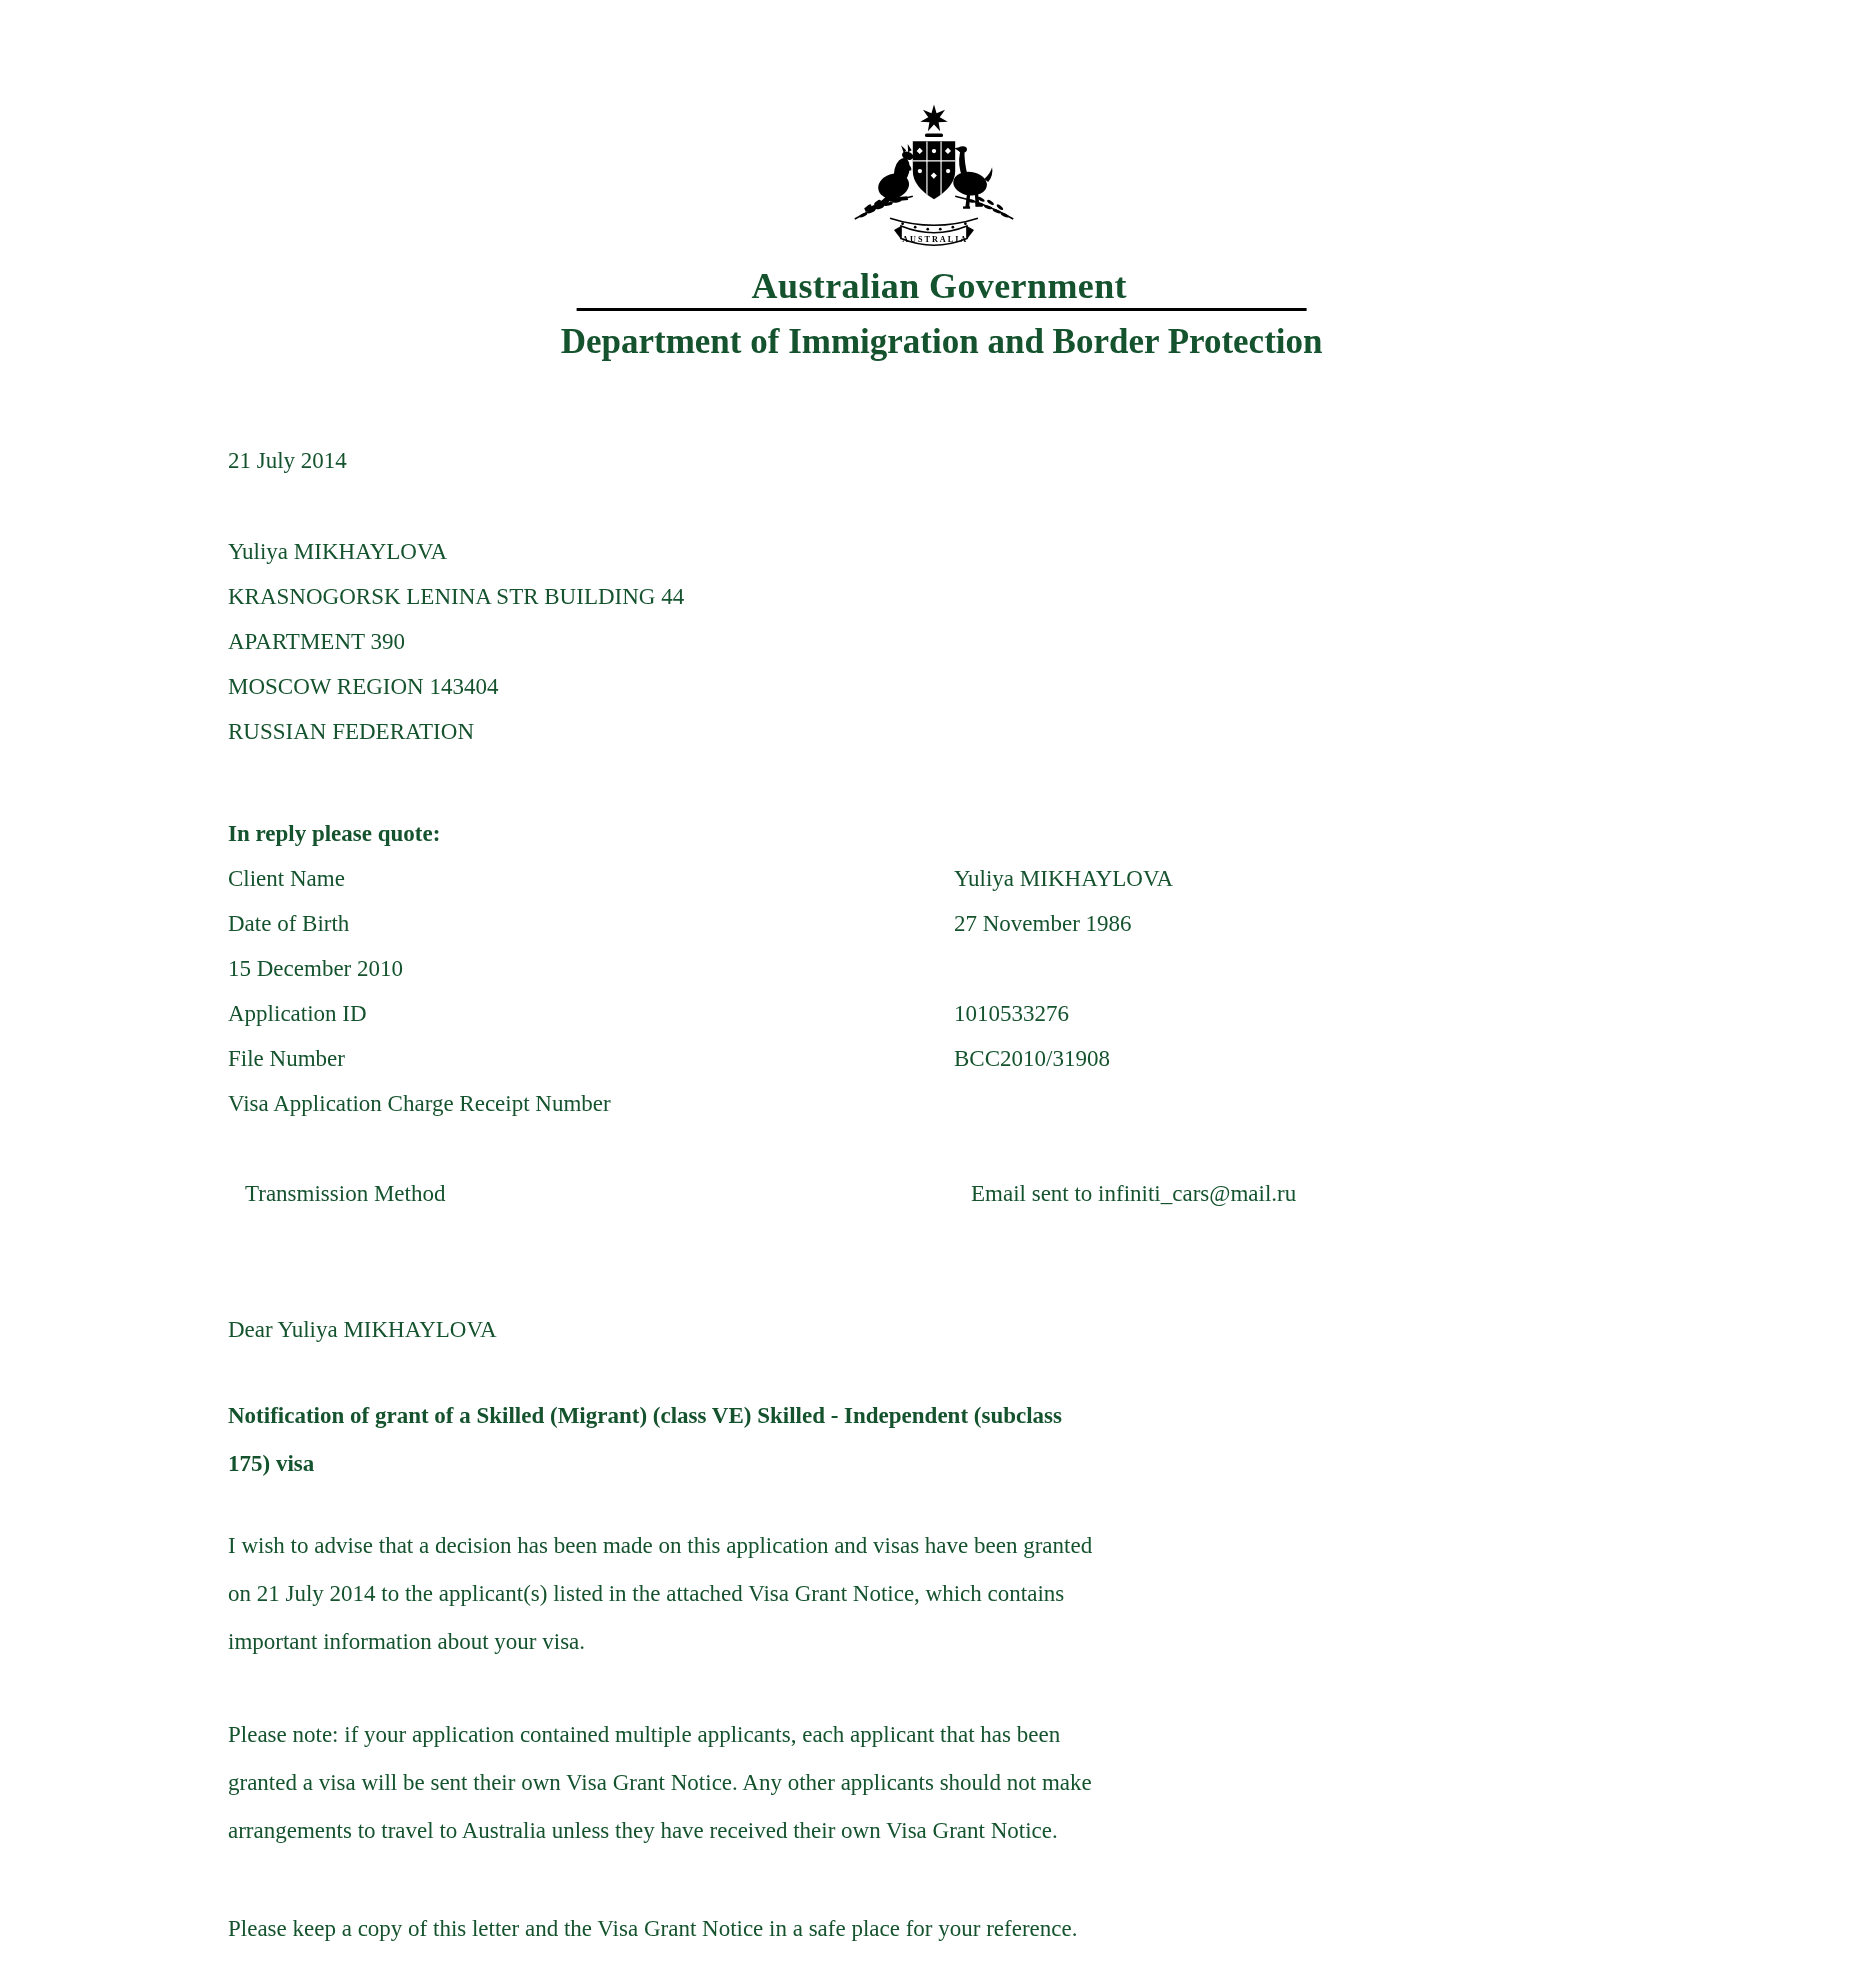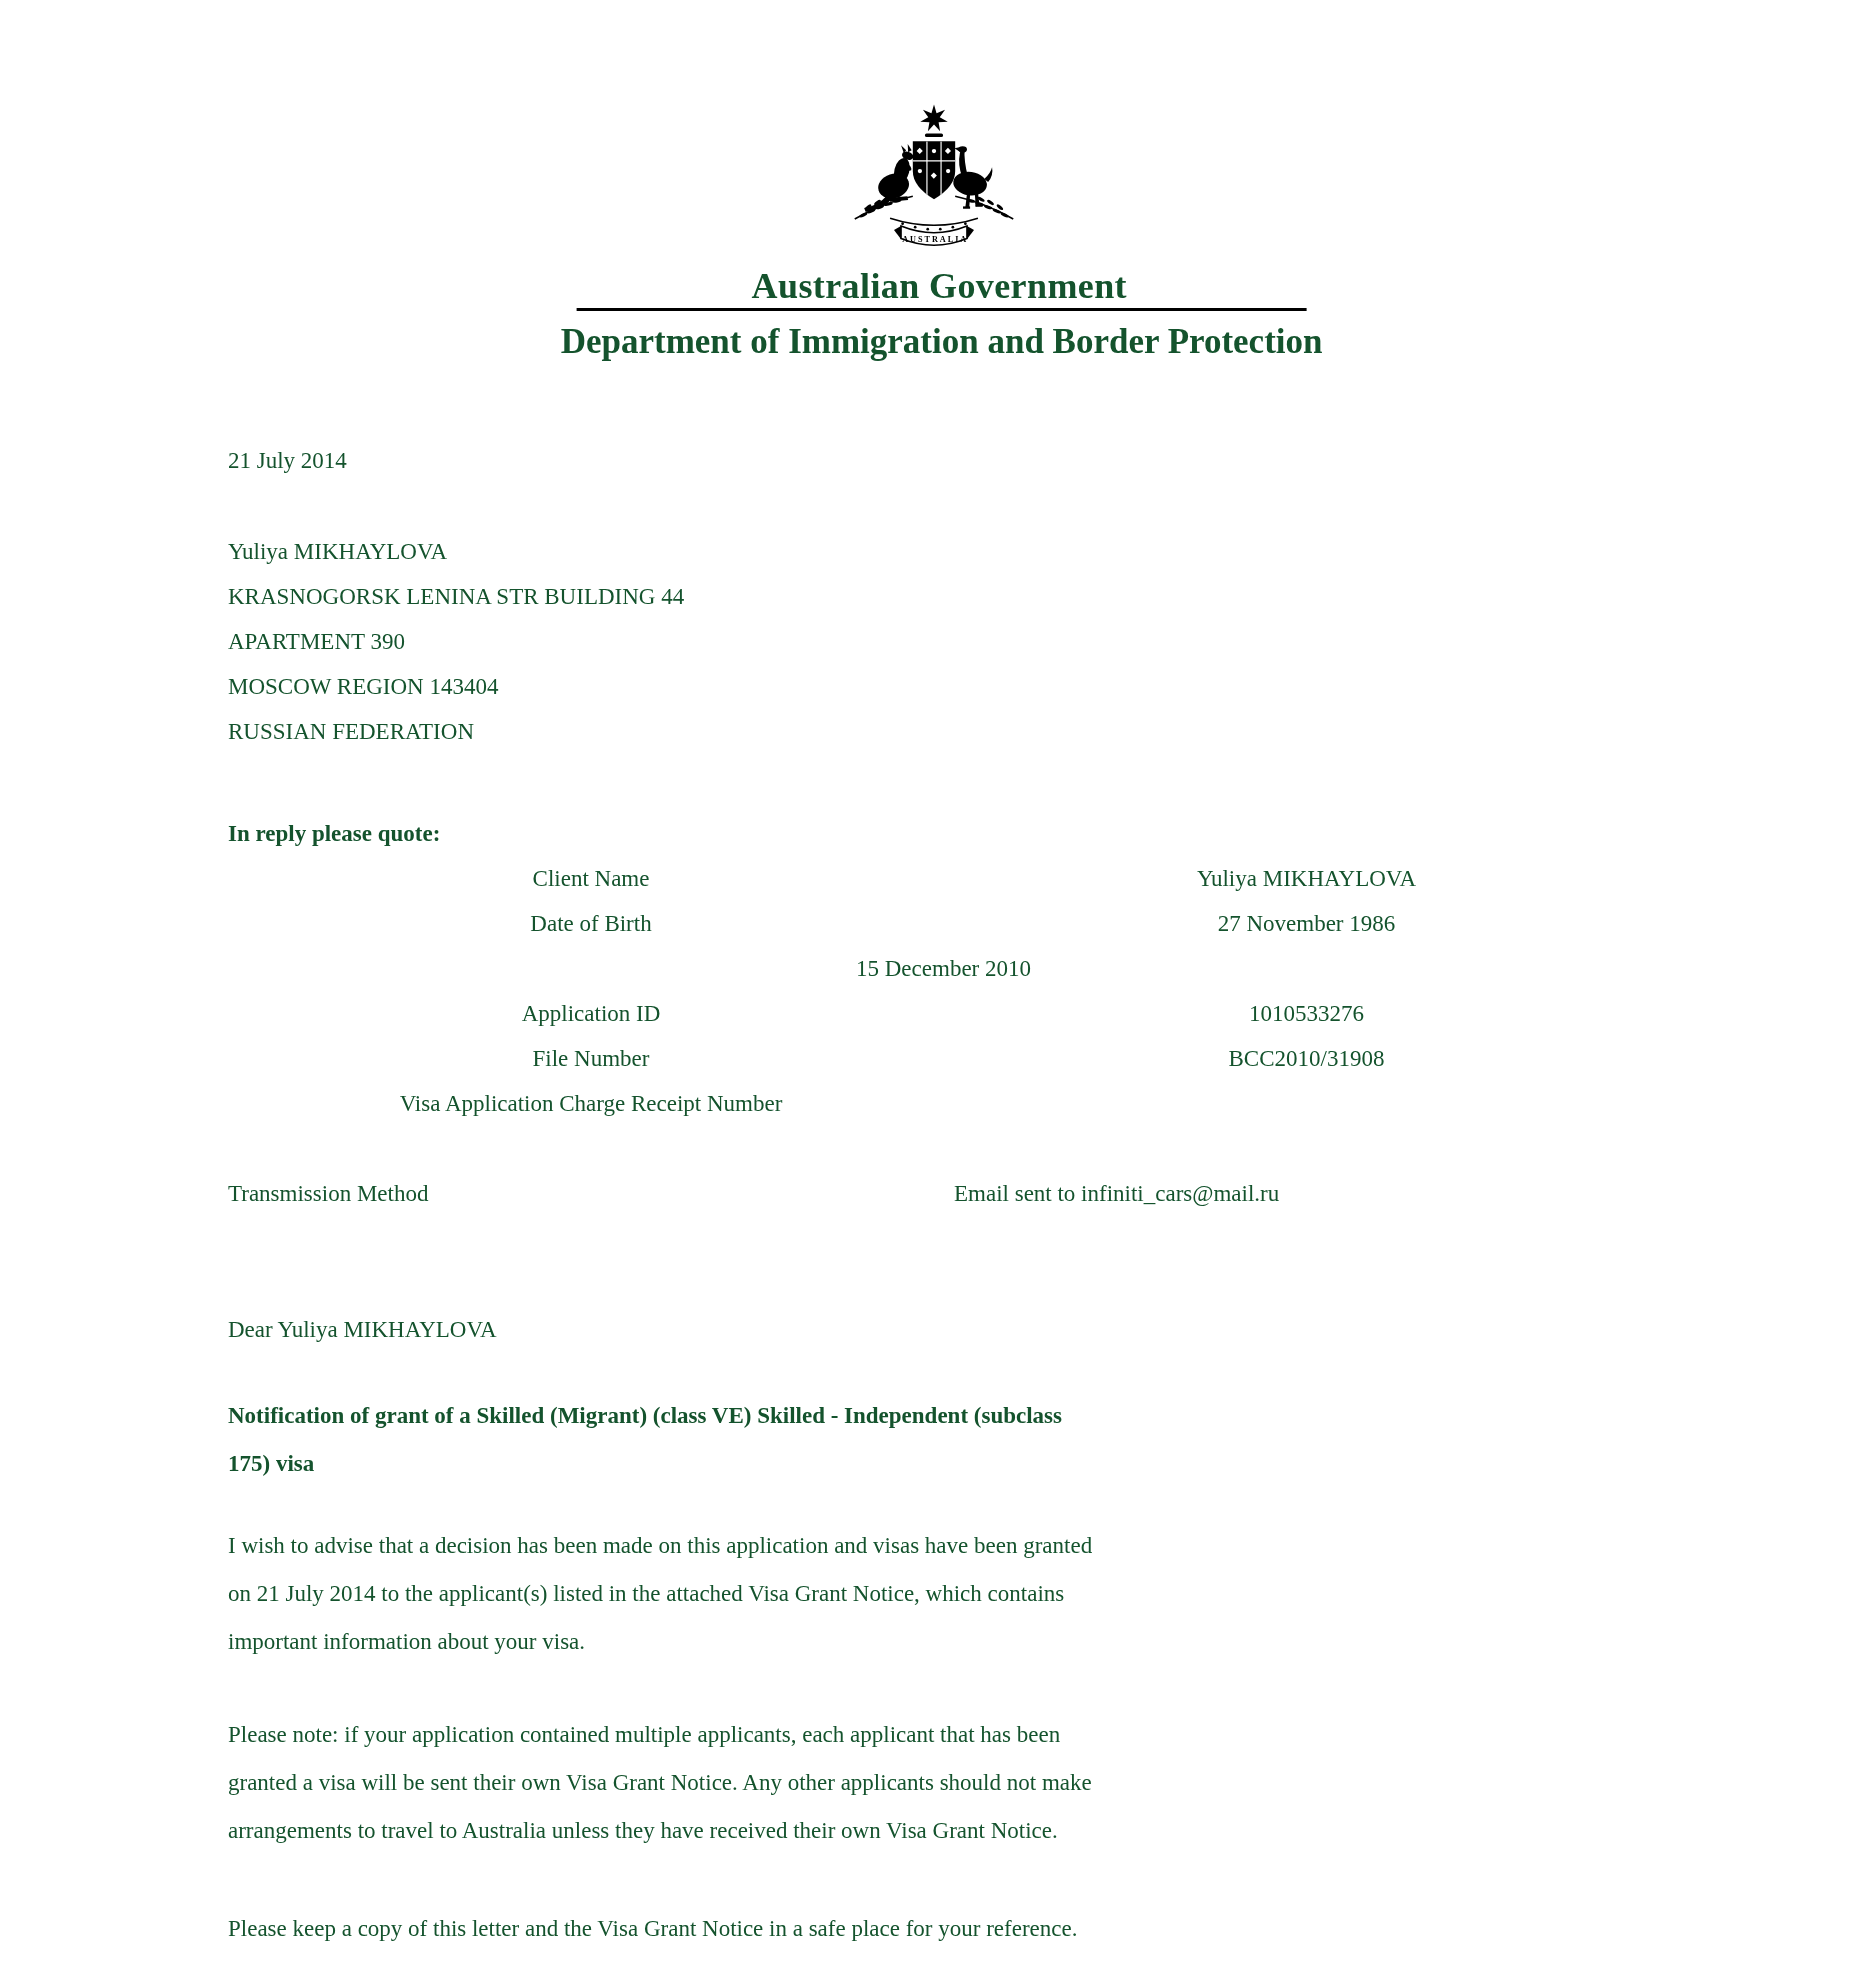--- a/index.html
+++ b/index.html
@@ -53,25 +53,25 @@
     position:absolute;
     top:437px;
     left:228px;
     width:1431px;
     font-size:23px;
     line-height:47px;
   }
   .date { line-height:47px; }
   .address { margin-top:45px; line-height:45px; }
   .quote-heading { margin-top:57px; font-weight:700; line-height:45px; }
-  .quote-rows { line-height:45px;text-align:center; }
+  .quote-rows { line-height:45px; }
   .row { display:flex; }
   .row .label { flex:0 0 726px; }
   .row .value { flex:1; }
-  .transmission { margin-top:45px; line-height:45px; }
+  .transmission { margin-top:45px; line-height:45px;margin-left:17px; }
   .salutation { margin-top:90px; line-height:47px; }
   .subject {
     margin-top:39px;
     font-weight:700;
     line-height:48px;
     white-space:pre-line;
   }
   .para { white-space:pre-line; line-height:48px; }
   .para1 { margin-top:34px; }
   .para2 { margin-top:50px; }

